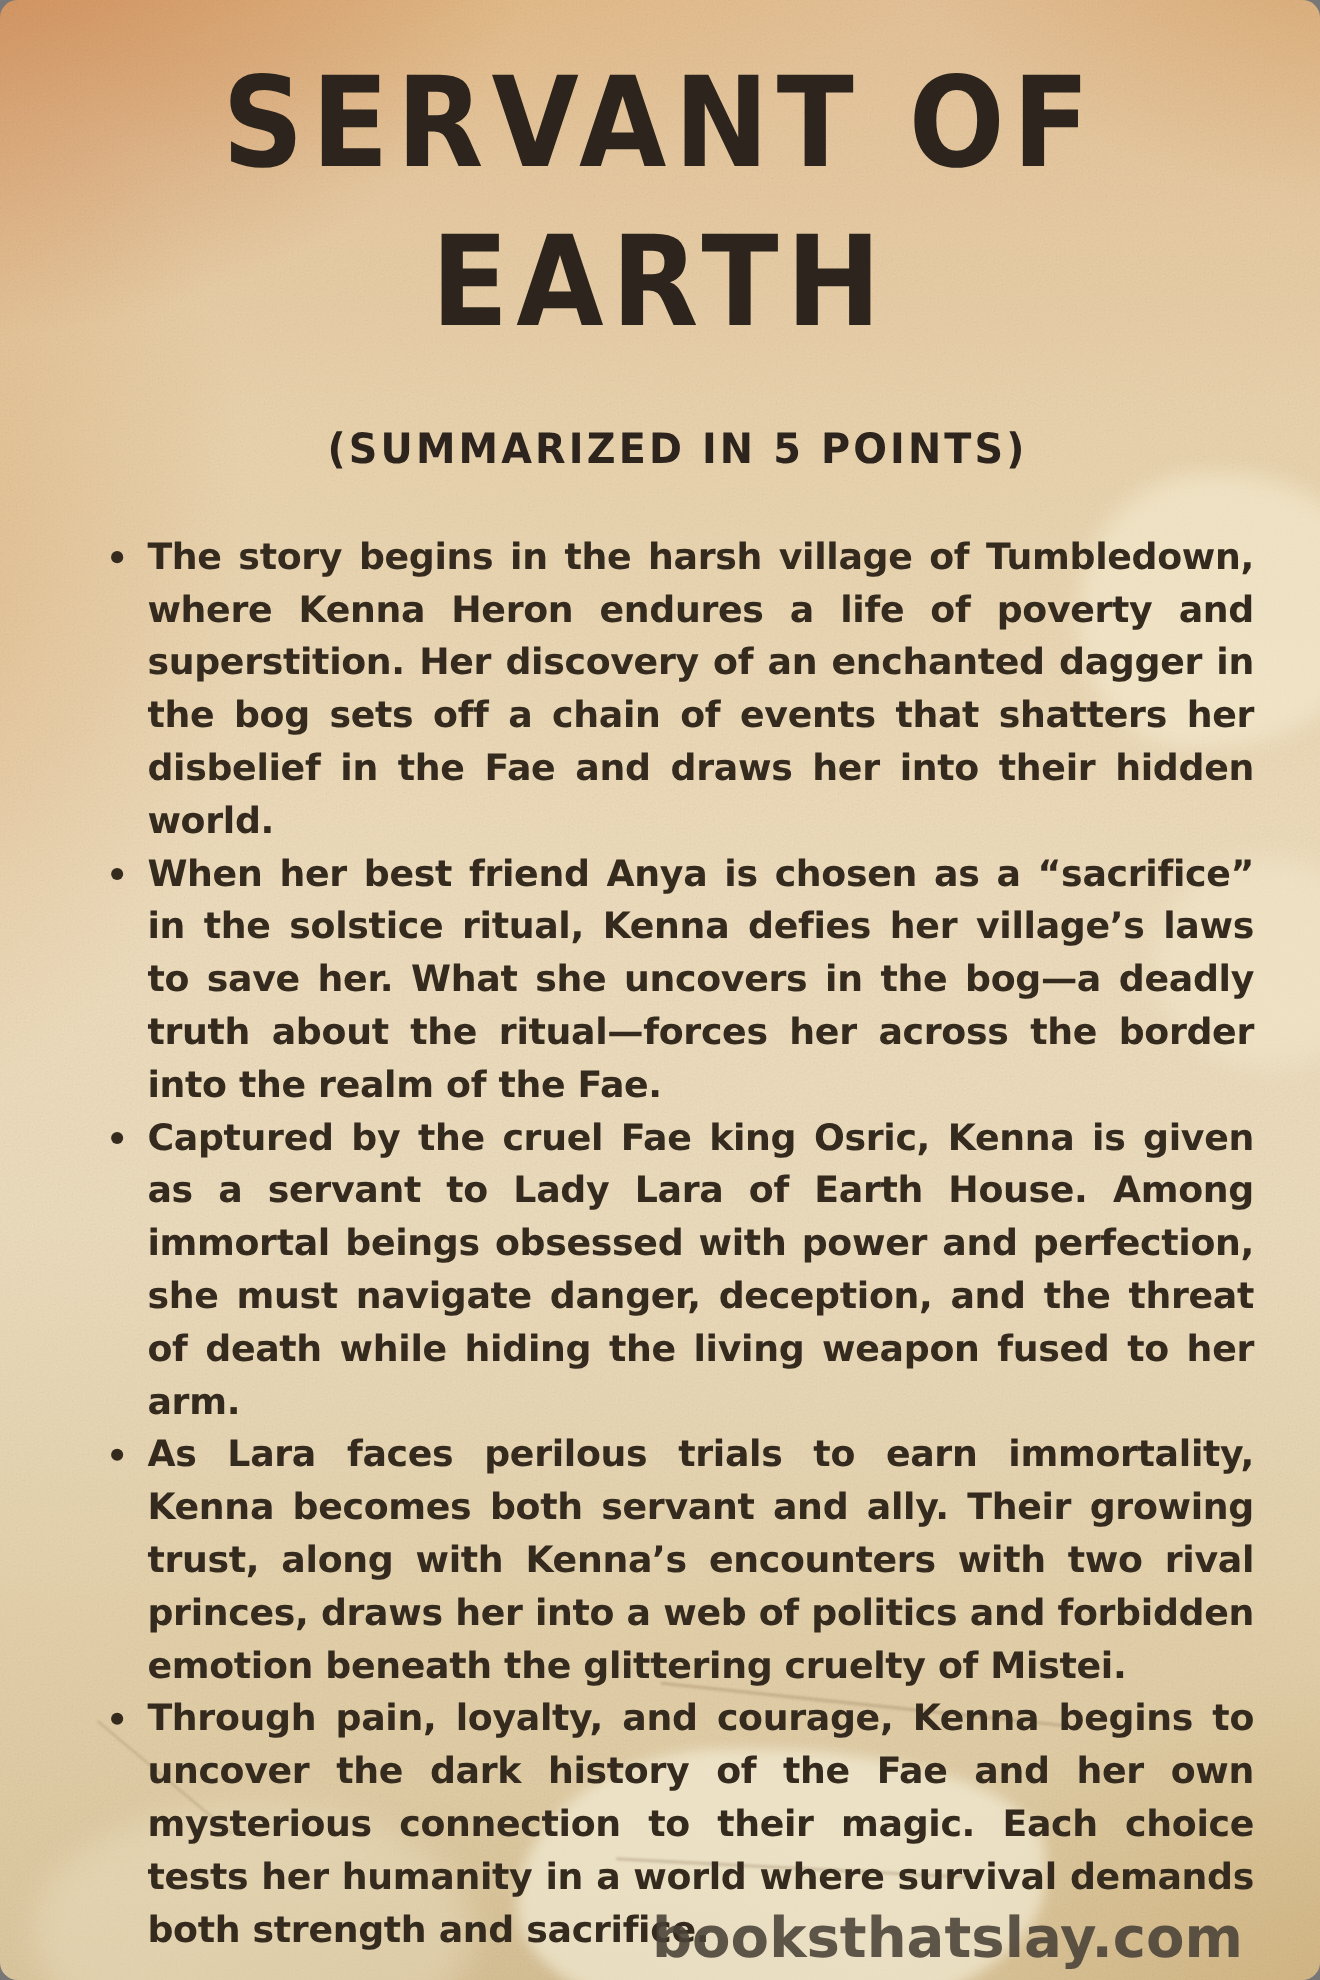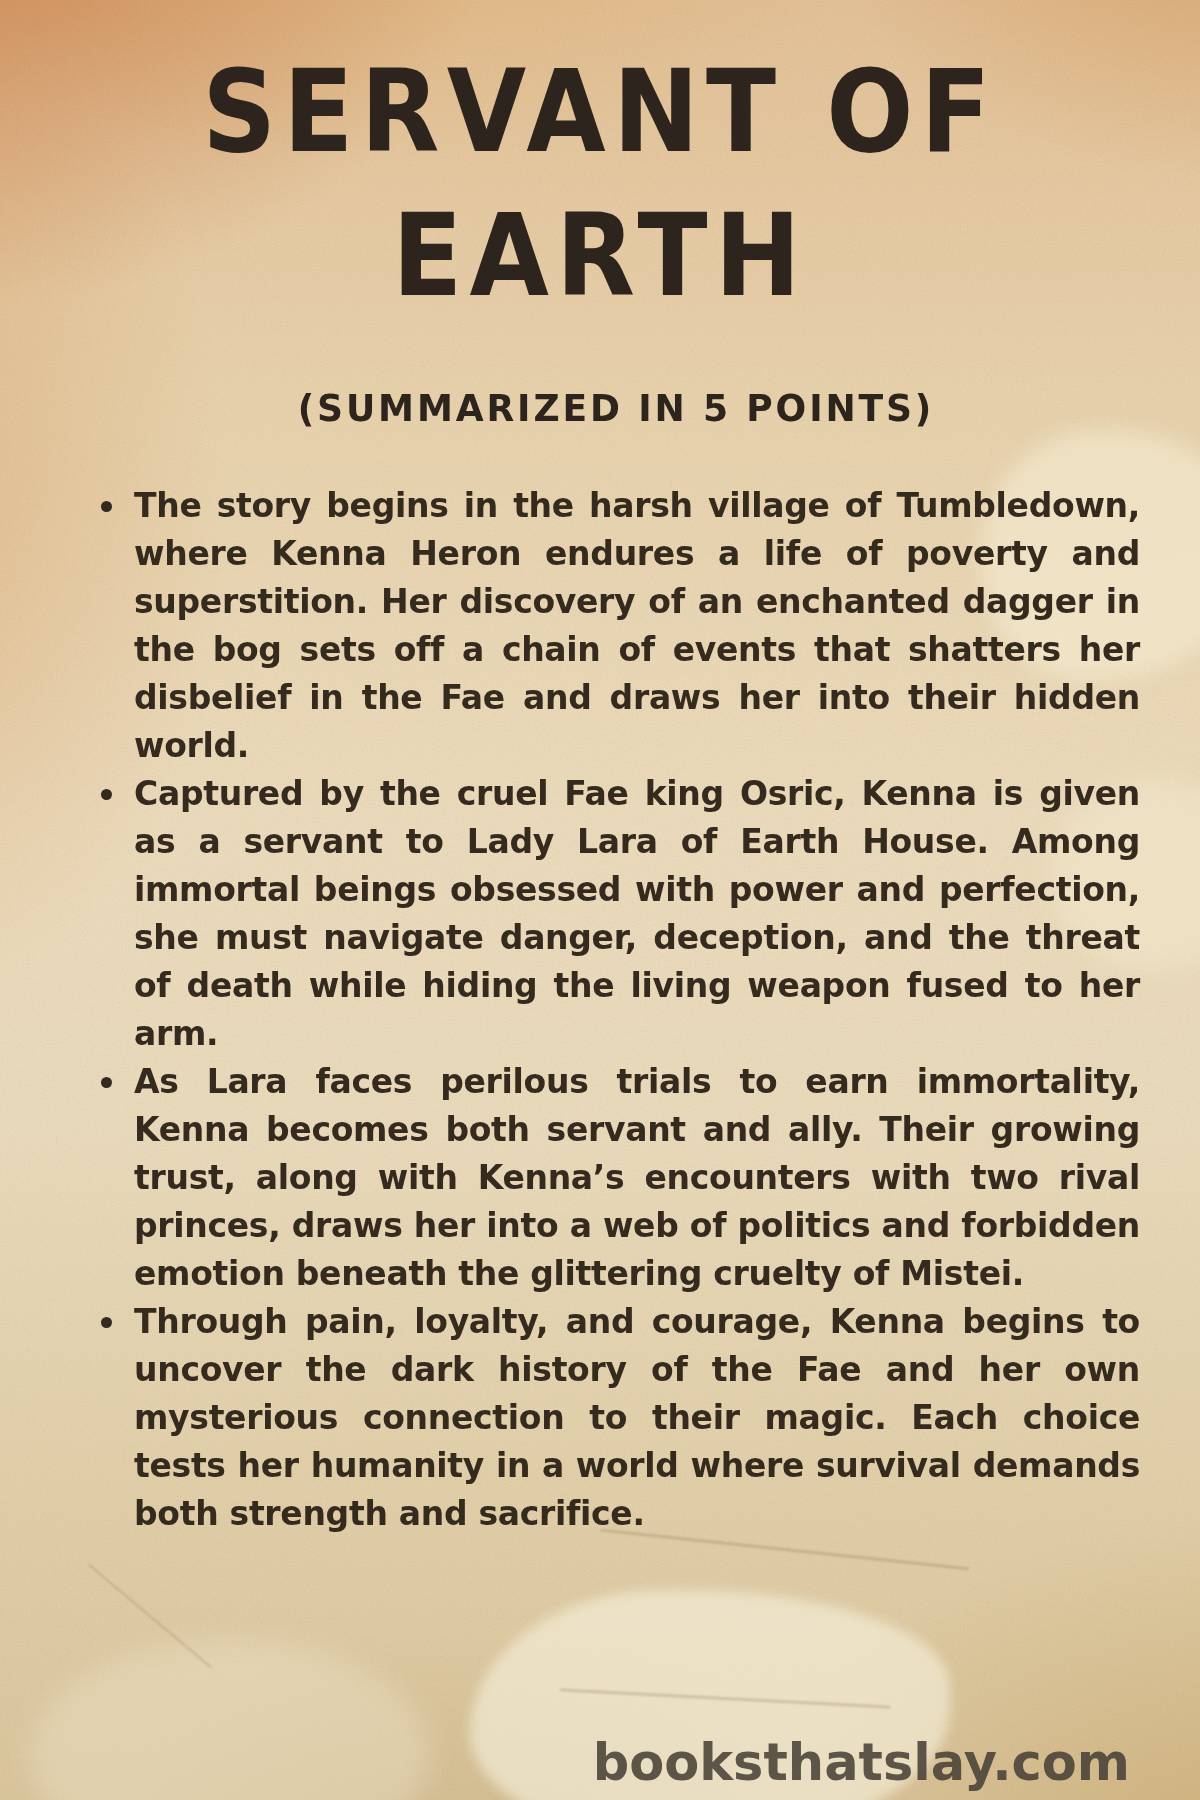--- a/index.html
+++ b/index.html
@@ -11,20 +11,21 @@
     font-family:"DejaVu Sans","Liberation Sans",sans-serif;
     background-color:#e9d7b5;
     background-image:
       radial-gradient(900px 620px at -6% -4%,  rgba(195,106,48,.62), rgba(195,106,48,0) 62%),
       radial-gradient(760px 430px at 30% -8%,  rgba(222,169,100,.55), rgba(222,169,100,0) 72%),
       radial-gradient(640px 430px at 104% -6%, rgba(206,139,70,.5),  rgba(206,139,70,0) 68%),
       radial-gradient(520px 820px at -8% 28%,  rgba(215,150,88,.38), rgba(215,150,88,0) 62%),
       radial-gradient(760px 520px at 104% 102%,rgba(198,158,92,.45), rgba(198,158,92,0) 62%),
       radial-gradient(620px 380px at 40% 103%, rgba(196,168,118,.30), rgba(196,168,118,0) 60%),
       linear-gradient(180deg,#e5c298 0%,#e9d3ad 22%,#eddcbc 45%,#ecdcbd 62%,#e3d0a9 84%,#dcc79e 100%);
+    border-radius: 16px;
   }
   .grain{
     position:absolute;left:0;top:0;width:1200px;height:1800px;
     mix-blend-mode:multiply;opacity:.38;pointer-events:none;
   }
   .patch{position:absolute;pointer-events:none;}
   .patch-right-1{top:430px;right:-50px;width:270px;height:250px;background:rgba(246,238,214,.55);border-radius:45% 55% 60% 40%/55% 45% 50% 50%;filter:blur(10px);}
   .patch-right-2{top:780px;right:-60px;width:210px;height:190px;background:rgba(243,233,205,.5);border-radius:50%;filter:blur(12px);}
   .patch-bottom-1{left:470px;bottom:-40px;width:480px;height:250px;background:rgba(246,240,219,.62);border-radius:42% 58% 55% 45%/60% 40% 55% 45%;filter:blur(6px);}
   .patch-bottom-2{left:30px;bottom:-70px;width:400px;height:230px;background:rgba(240,232,206,.35);border-radius:50%;filter:blur(14px);}
@@ -96,20 +97,21 @@
     <span class="title-line">SERVANT OF</span>
     <span class="title-line">EARTH</span>
   </h1>
 
   <h2 class="subtitle">
     <span class="subtitle-inner">(SUMMARIZED IN 5 POINTS)</span>
   </h2>
 
   <ul class="points">
     <li>The story begins in the harsh village of Tumbledown, where Kenna Heron endures a life of poverty and superstition. Her discovery of an enchanted dagger in the bog sets off a chain of events that shatters her disbelief in the Fae and draws her into their hidden world.</li>
+    <li>When her best friend Anya is chosen as a “sacrifice” in the solstice ritual, Kenna defies her village’s laws to save her. What she uncovers in the bog—a deadly truth about the ritual—forces her across the border into the realm of the Fae.</li>
     <li>Captured by the cruel Fae king Osric, Kenna is given as a servant to Lady Lara of Earth House. Among immortal beings obsessed with power and perfection, she must navigate danger, deception, and the threat of death while hiding the living weapon fused to her arm.</li>
     <li>As Lara faces perilous trials to earn immortality, Kenna becomes both servant and ally. Their growing trust, along with Kenna’s encounters with two rival princes, draws her into a web of politics and forbidden emotion beneath the glittering cruelty of Mistei.</li>
     <li>Through pain, loyalty, and courage, Kenna begins to uncover the dark history of the Fae and her own mysterious connection to their magic. Each choice tests her humanity in a world where survival demands both strength and sacrifice.</li>
   </ul>
 
   <div class="watermark">booksthatslay.com</div>
 
 </div>
 
 </body></html>

